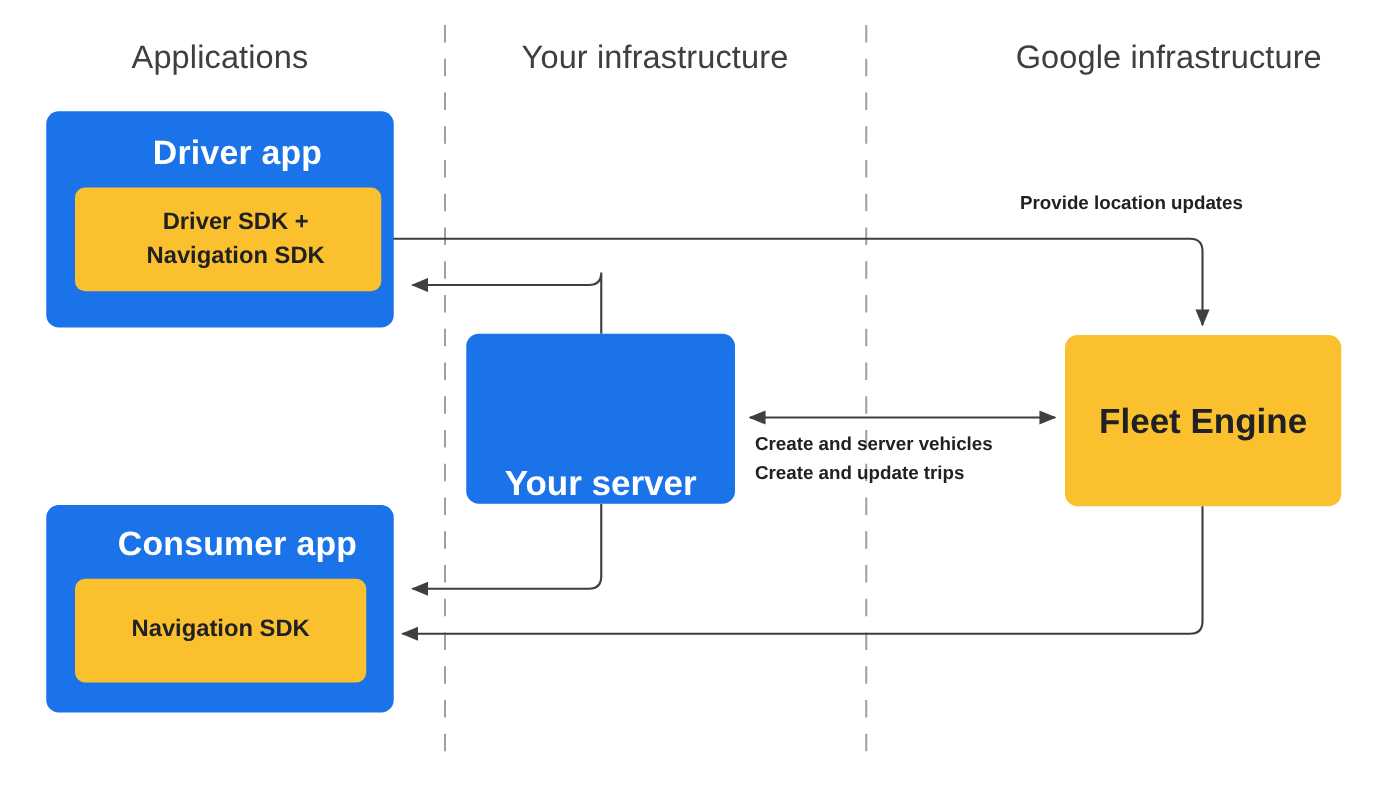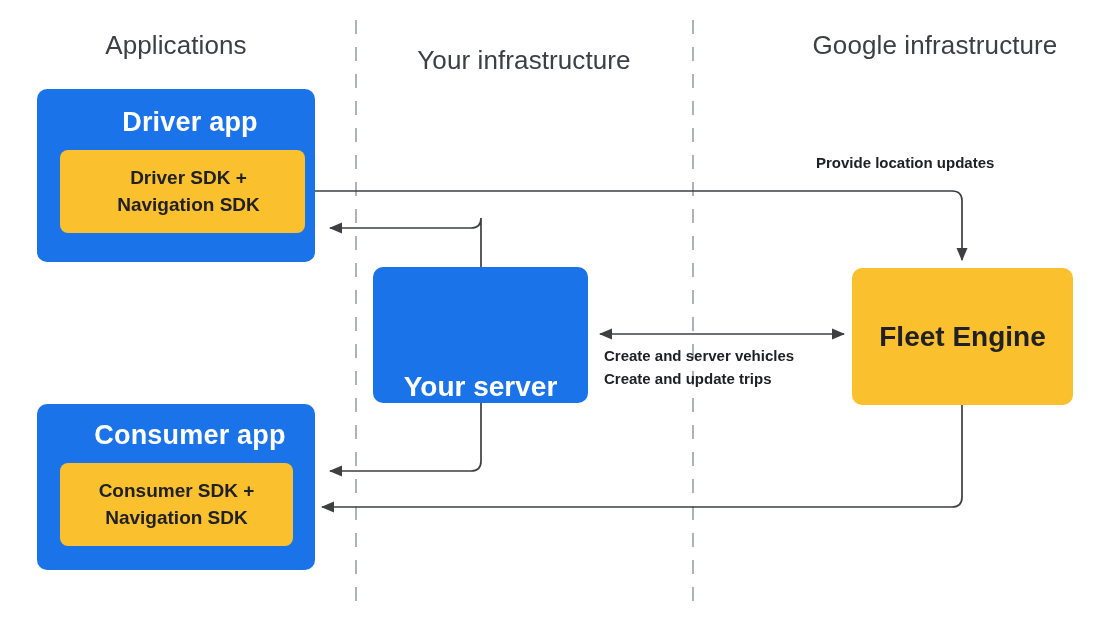--- a/index.html
+++ b/index.html
@@ -100,21 +100,21 @@
     line-height: 1.5;
   }
 </style>
 </head>
 <body>
 
 <div id="diagram-root">
 
   <div class="zone-title" style="left:40px; top:30px; width:272px;">Applications</div>
 
-  <div class="zone-title" style="left:378px; top:30px; width:292px;margin-top:15px;">Your infrastructure</div>
+  <div class="zone-title" style="left:378px; top:30px; width:292px;">Your infrastructure</div>
 
   <div class="zone-title" style="left:790px; top:30px; width:290px;">Google infrastructure</div>
 
   <svg class="layer" viewBox="0 0 1103 635">
     <defs>
       <marker id="arrow-end" viewBox="0 0 12 10" refX="11" refY="5" markerWidth="8" markerHeight="7" orient="auto-start-reverse">
         <path d="M 0 0 L 12 5 L 0 10 z" fill="#3c4043"></path>
       </marker>
       <marker id="arrow-start" viewBox="0 0 12 10" refX="11" refY="5" markerWidth="8" markerHeight="7" orient="auto-start-reverse">
         <path d="M 0 0 L 12 5 L 0 10 z" fill="#3c4043"></path>
@@ -142,21 +142,20 @@
         <div>Driver SDK +</div>
         <div>Navigation SDK</div>
       </div>
     </div>
   </div>
 
   <div class="node node-app" style="left:37px; top:404px; width:278px; height:166px;">
     <div class="app-title" style="top:16px;">Consumer app</div>
     <div class="node-sdk" style="left:23px; top:59px; width:233px; height:83px;">
       <div>
-        <div>Consumer SDK +</div>
         <div>Navigation SDK</div>
       </div>
     </div>
   </div>
 
   <div class="node node-server" style="left:373px; top:267px; width:215px; height:136px;">
     <span>Your server</span>
   </div>
 
   <div class="node node-engine" style="left:852px; top:268px; width:221px; height:137px;">

